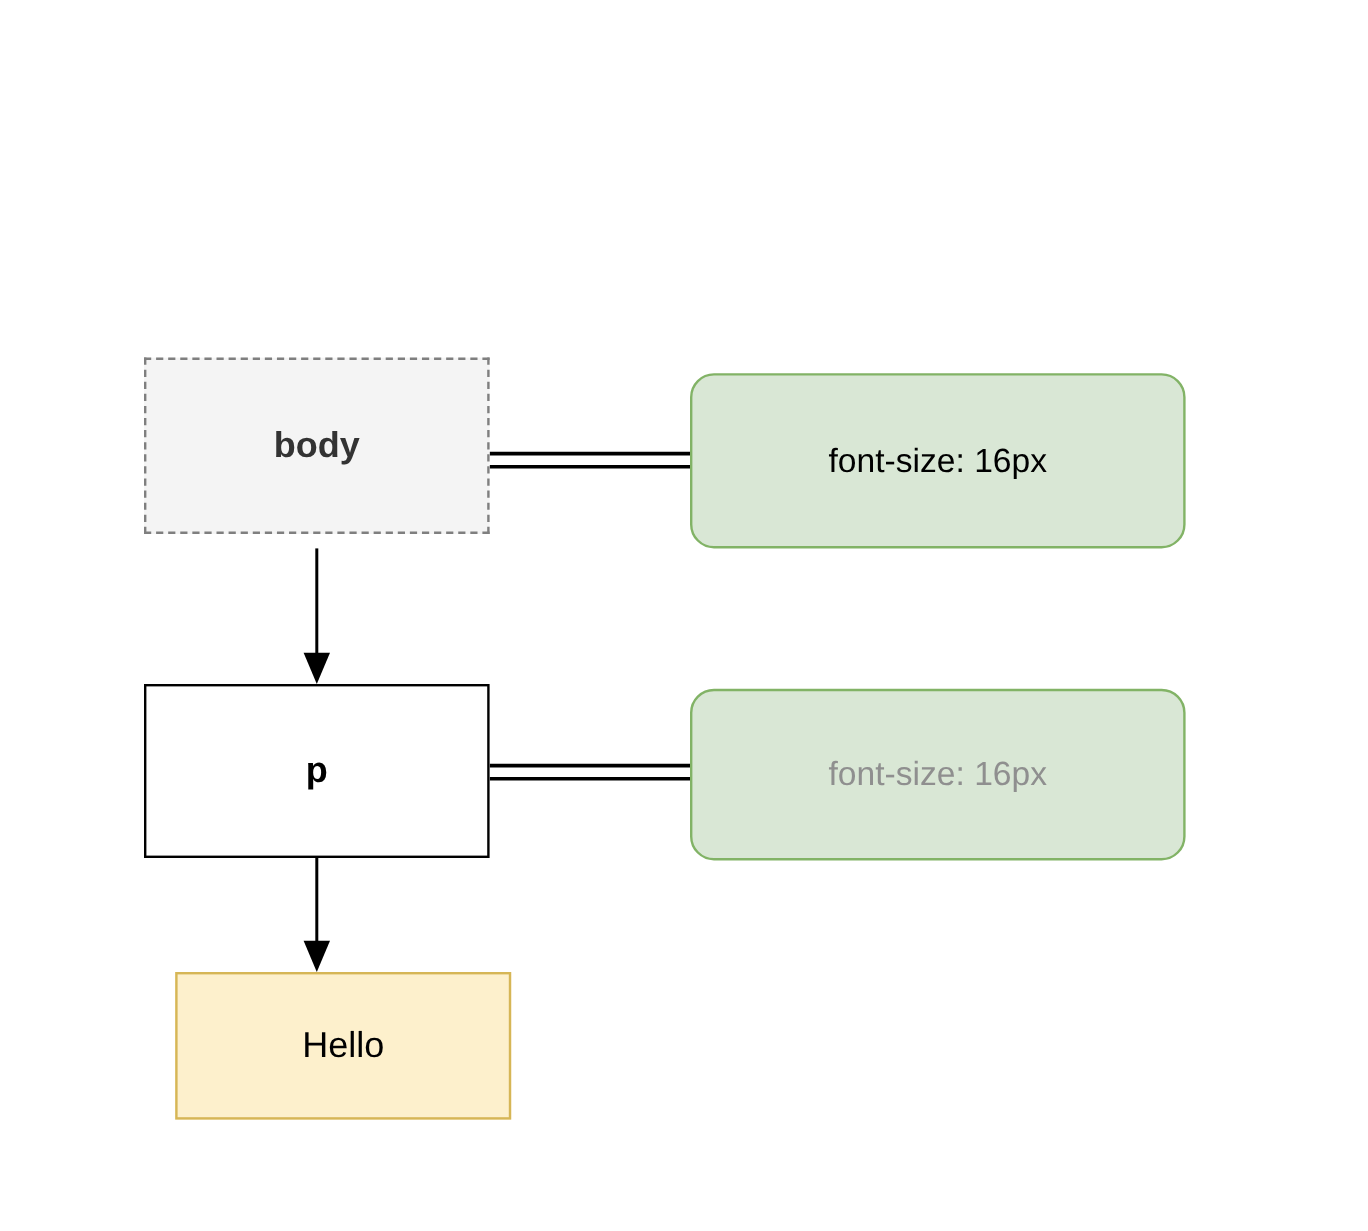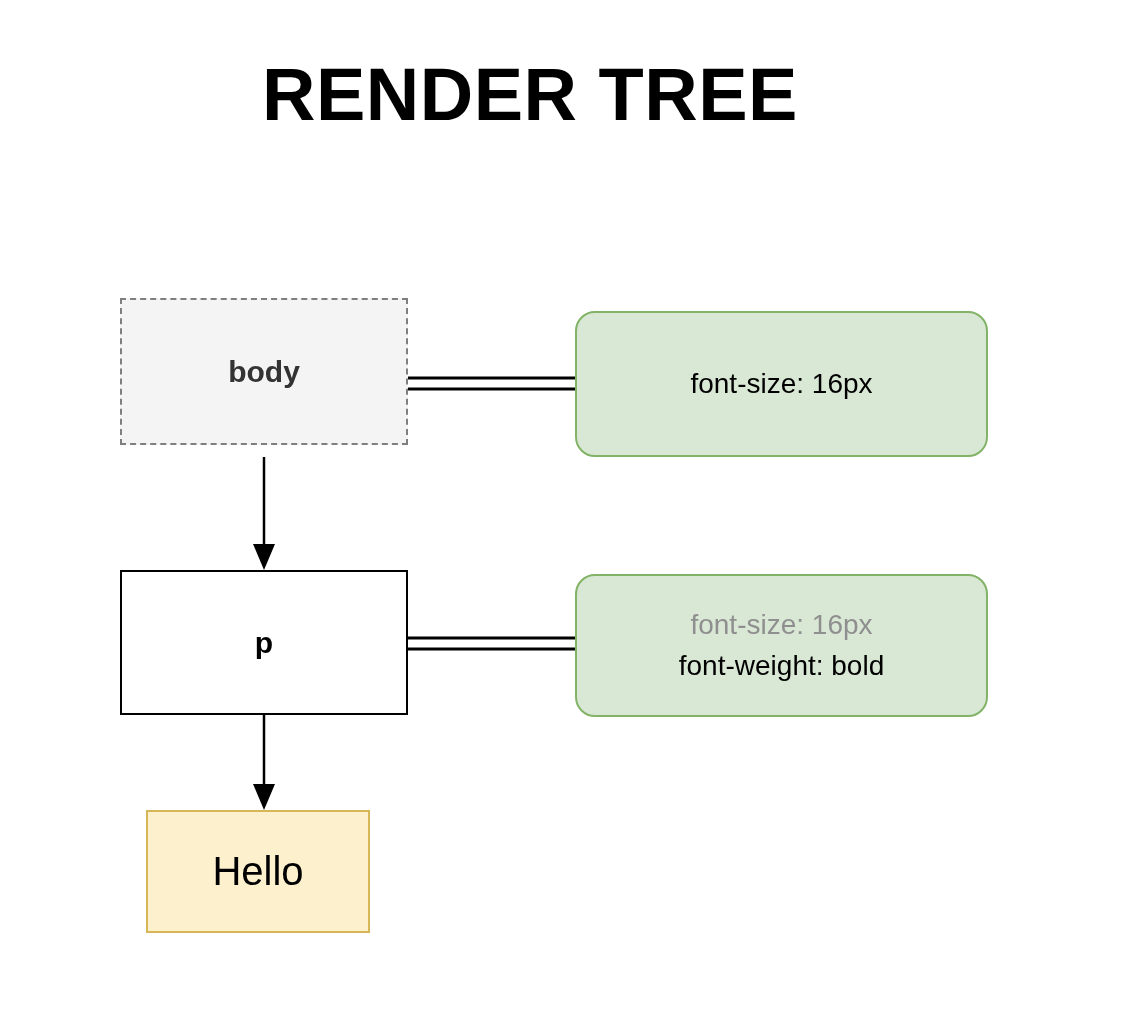--- a/index.html
+++ b/index.html
@@ -69,26 +69,26 @@
     border: 2px solid #000000;
     color: #000000;
     font-size: 30px;
     font-weight: 700;
   }
 
   
   .node-text {
     left: 146px;
     top: 810px;
-    width: 224px;
+    width: 280px;
     height: 123px;
     background: #fdf0cc;
     border: 2px solid #d6b656;
     color: #000000;
-    font-size: 40px;
+    font-size: 30px;
     font-weight: 400;
   }
 
   
   .rule-box {
     position: absolute;
     box-sizing: border-box;
     left: 575px;
     width: 413px;
     background: #d9e7d5;
@@ -125,21 +125,20 @@
   .conn svg {
     display: block;
     overflow: visible;
   }
 </style>
 </head>
 <body>
 
 <div id="canvas">
 
-  <div class="diagram-title">RENDER TREE</div>
 
   <div class="conn" style="left:0; top:0;">
     <svg width="1140" height="1026" viewBox="0 0 1140 1026">
       <line x1="264" y1="457" x2="264" y2="552" stroke="#000000" stroke-width="2.5"></line>
       <polygon points="264,570 253,544 275,544" fill="#000000"></polygon>
     </svg>
   </div>
 
   <div class="conn" style="left:0; top:0;">
     <svg width="1140" height="1026" viewBox="0 0 1140 1026">
@@ -173,16 +172,15 @@
   <div class="node node-text">
     <span>Hello</span>
   </div>
 
   <div class="rule-box rule-box-1">
     <div class="rule-line">font-size: 16px</div>
   </div>
 
   <div class="rule-box rule-box-2">
     <div class="rule-line inherited">font-size: 16px</div>
-    <div class="rule-line">font-weight: bold</div>
   </div>
 
 </div>
 
 </body></html>

